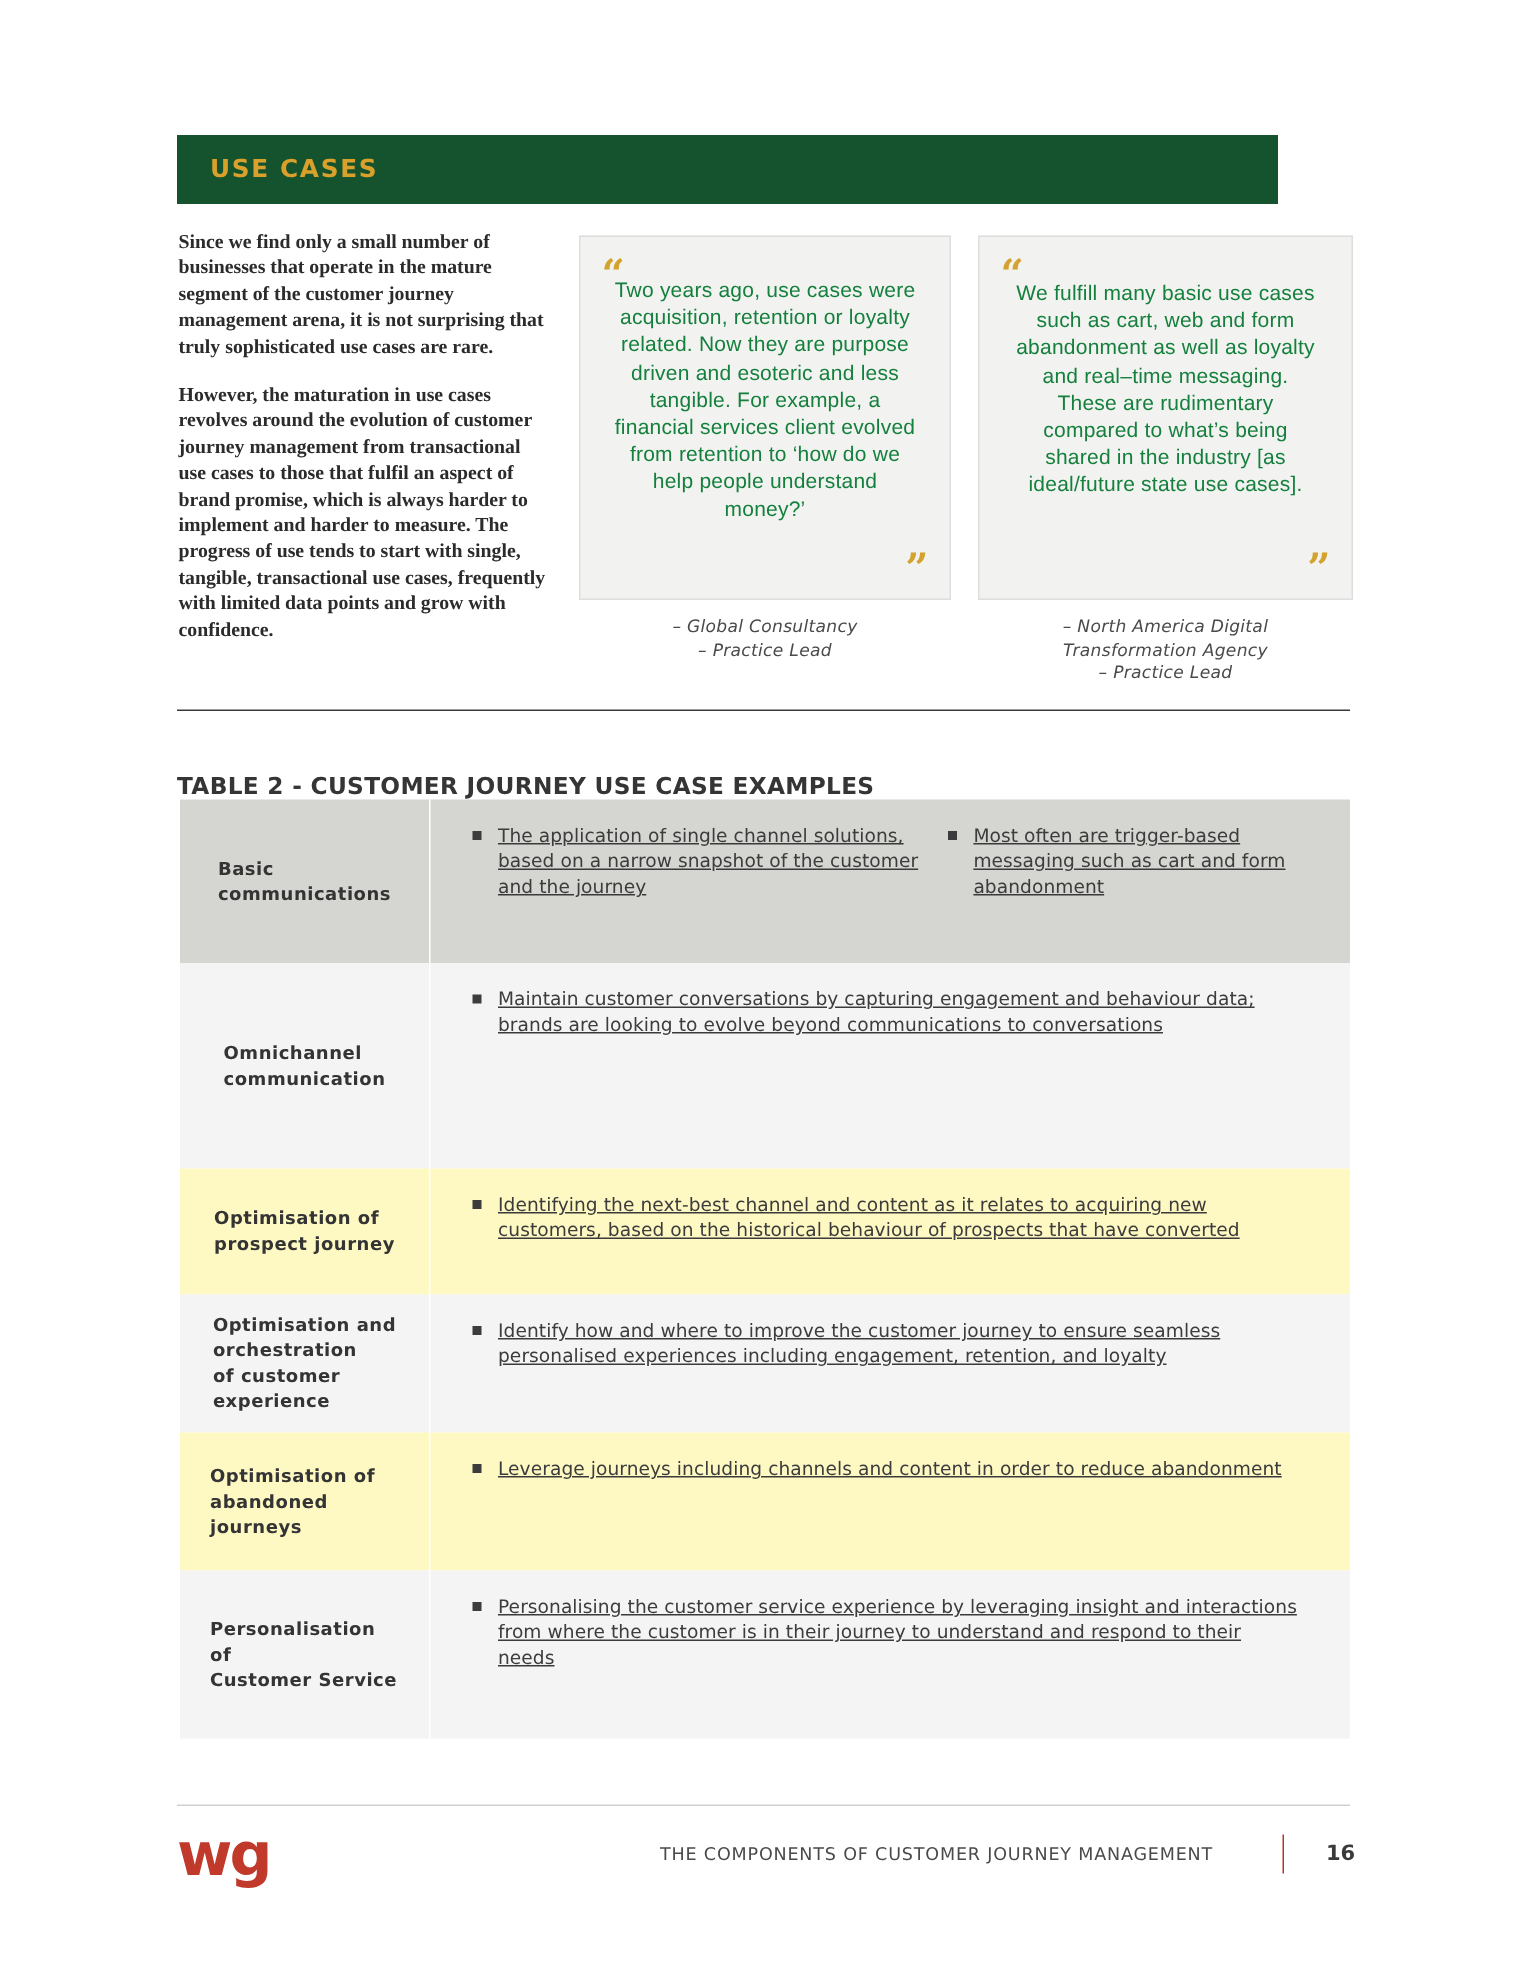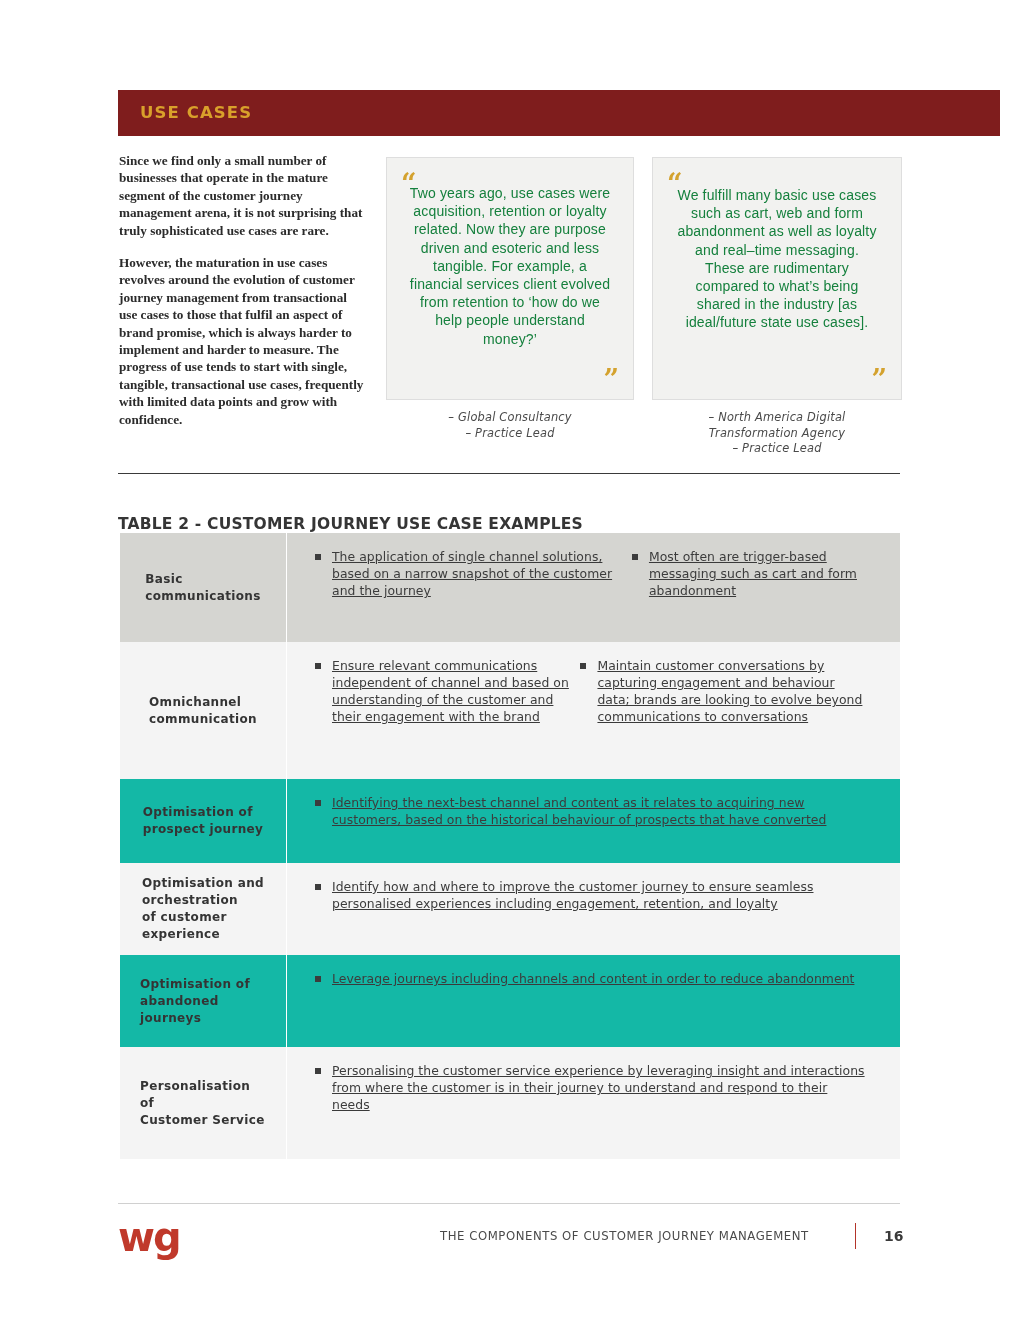--- a/index.html
+++ b/index.html
@@ -21,23 +21,23 @@
     left: 0; top: 0;
     width: 1020px;
     height: 1320px;
   }
 
   
   .header-band {
     position: absolute;
     left: 118px;
     top: 90px;
-    width: 882px;
+    width: 734px;
     height: 46px;
-    background: #7f1d1d;
+    background: #14532d;
   }
   .header-band-title {
     position: absolute;
     left: 22px;
     top: 13px;
     font-family: "DejaVu Sans", sans-serif;
     font-size: 16.5px;
     font-weight: bold;
     letter-spacing: 1.1px;
     color: #d9a02b;
@@ -136,21 +136,21 @@
     top: 533px;
     width: 780px;
   }
   .trow {
     display: flex;
     align-items: stretch;
     width: 100%;
     box-sizing: border-box;
   }
   .trow.dark  { background: #d5d5d1; }
-  .trow.dark2 { background: #14b8a6; }
+  .trow.dark2 { background: #fef9c3; }
   .trow.light { background: #f4f4f4; }
 
   .tcat {
     width: 166px;
     flex: 0 0 166px;
     box-sizing: border-box;
     display: flex;
     align-items: center;
     justify-content: center;
     padding: 6px 20px;
@@ -312,24 +312,20 @@
       </div>
     </div>
 
     <div class="trow light h2">
       <div class="tcat" style="white-space:pre-line">Omnichannel
 communication</div>
       <div class="tsep"></div>
       <div class="tbody">
         <div class="bullet-line">
           <span class="bullet-mark"></span>
-          <span class="bullet-text">Ensure relevant communications independent of channel and based on understanding of the customer and their engagement with the brand</span>
-        </div>
-        <div class="bullet-line">
-          <span class="bullet-mark"></span>
           <span class="bullet-text">Maintain customer conversations by capturing engagement and behaviour data; brands are looking to evolve beyond communications to conversations</span>
         </div>
       </div>
     </div>
 
     <div class="trow dark2 h3">
       <div class="tcat" style="white-space:pre-line">Optimisation of
 prospect journey</div>
       <div class="tsep"></div>
       <div class="tbody">

